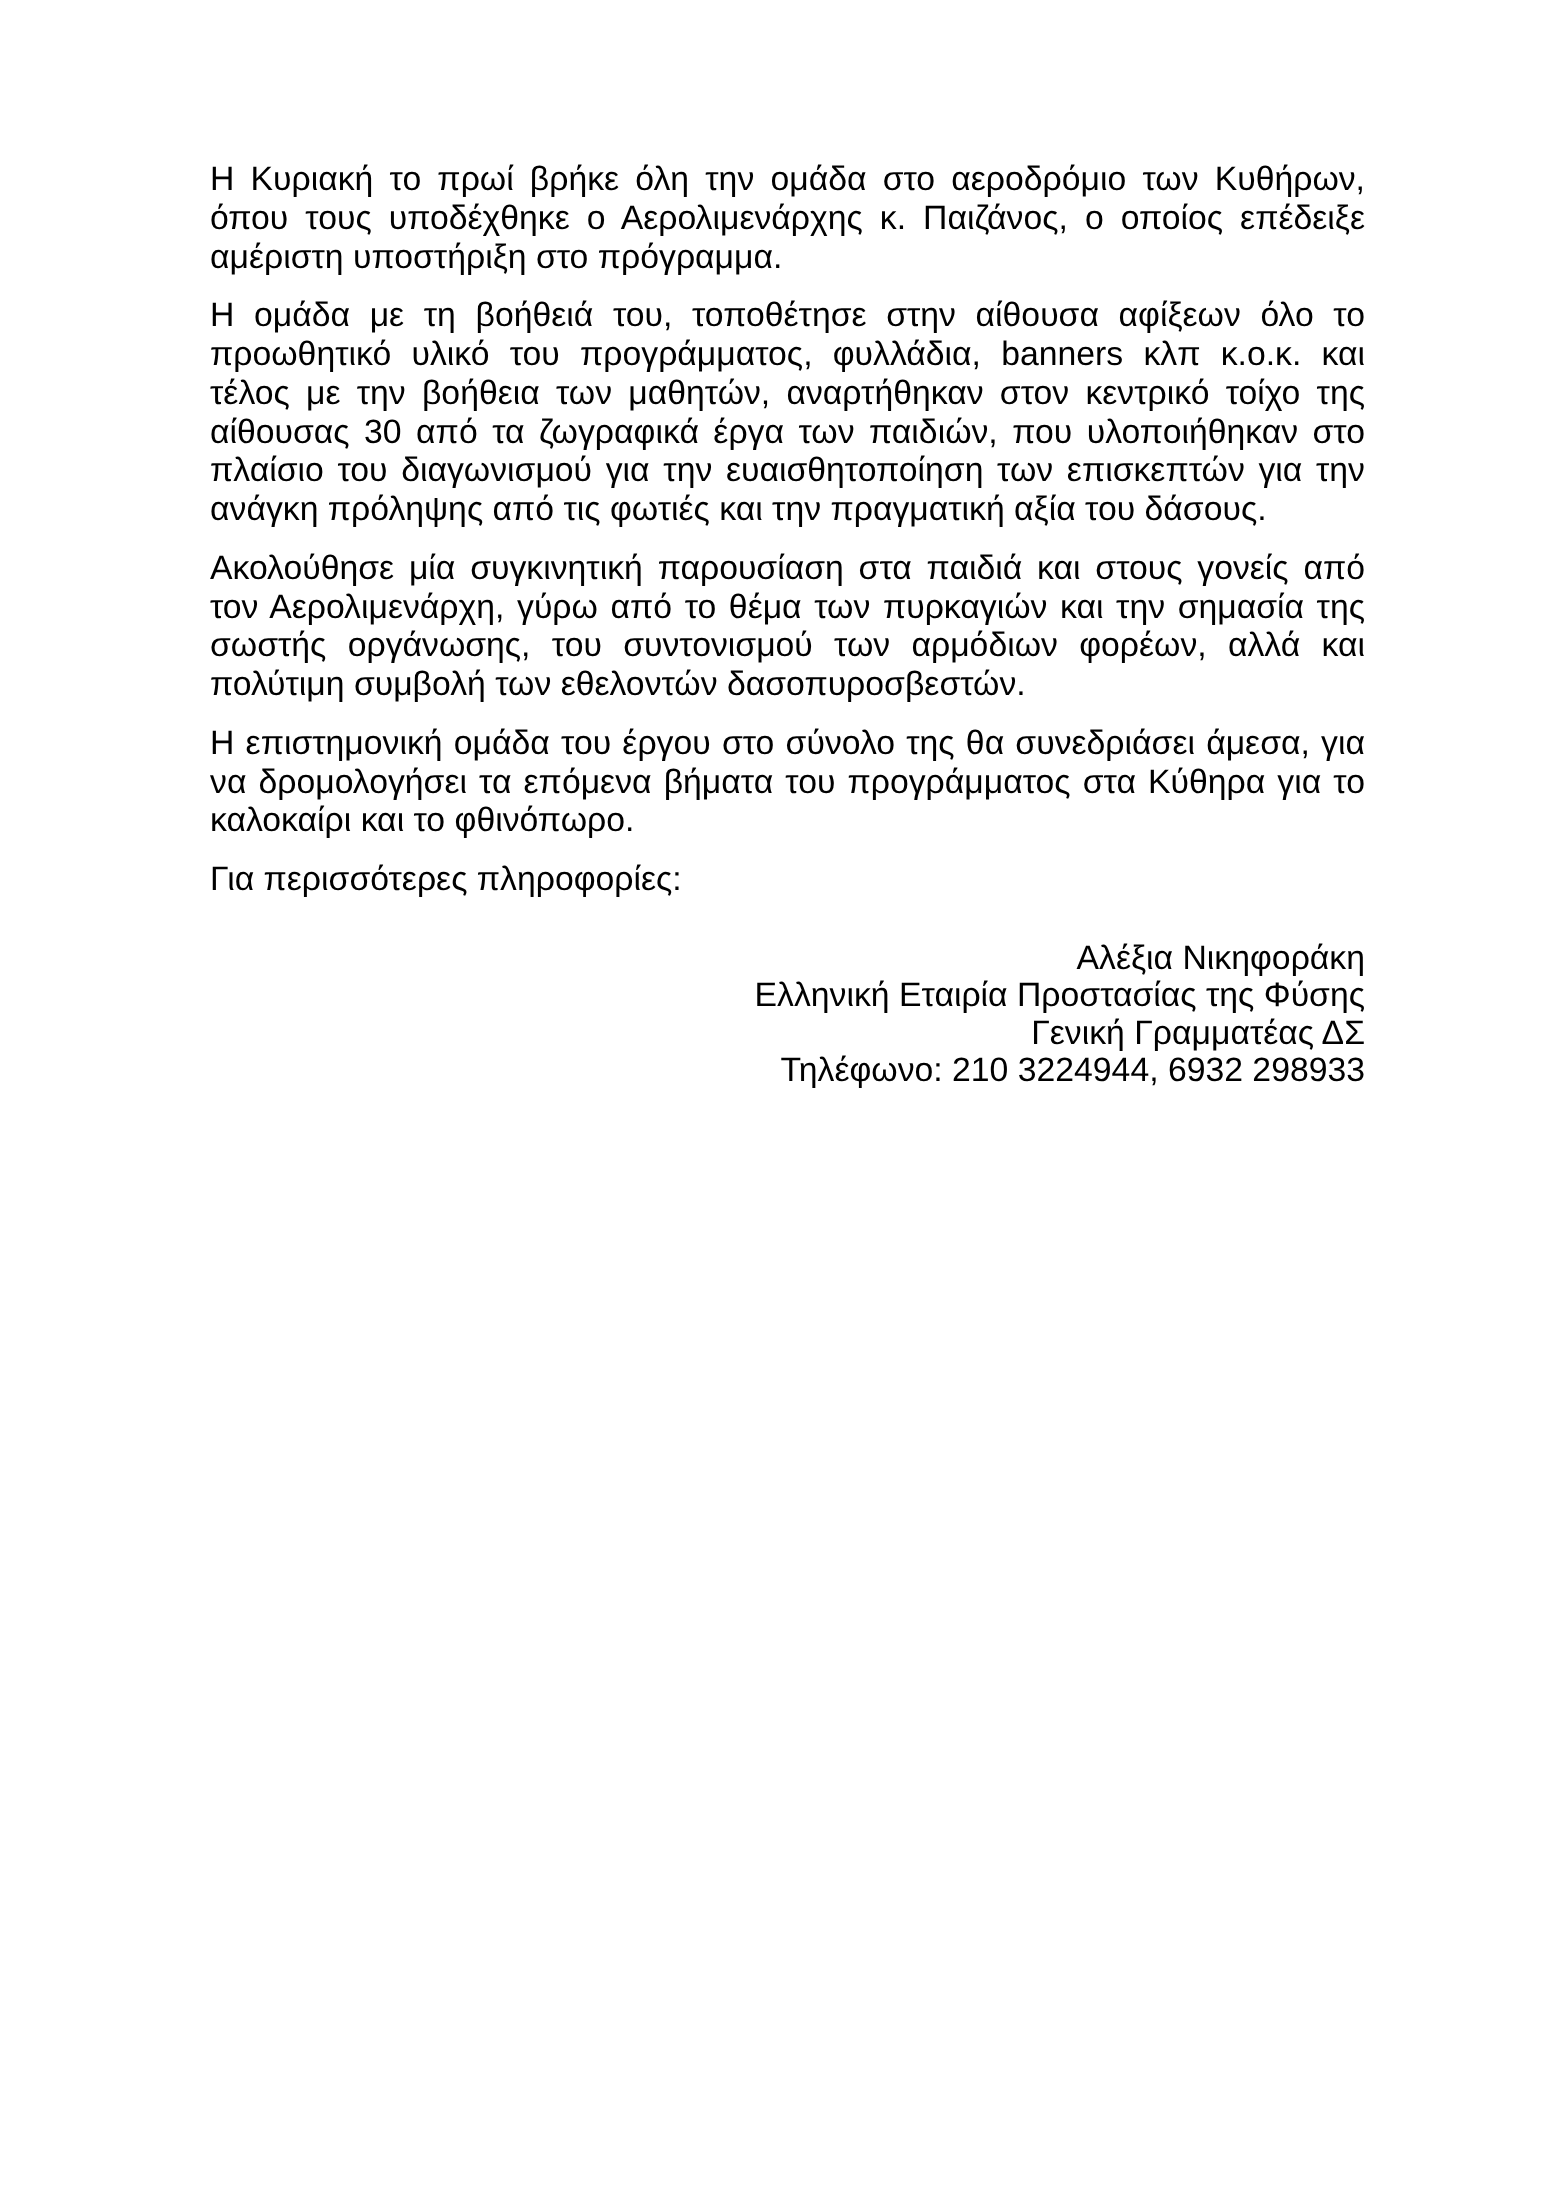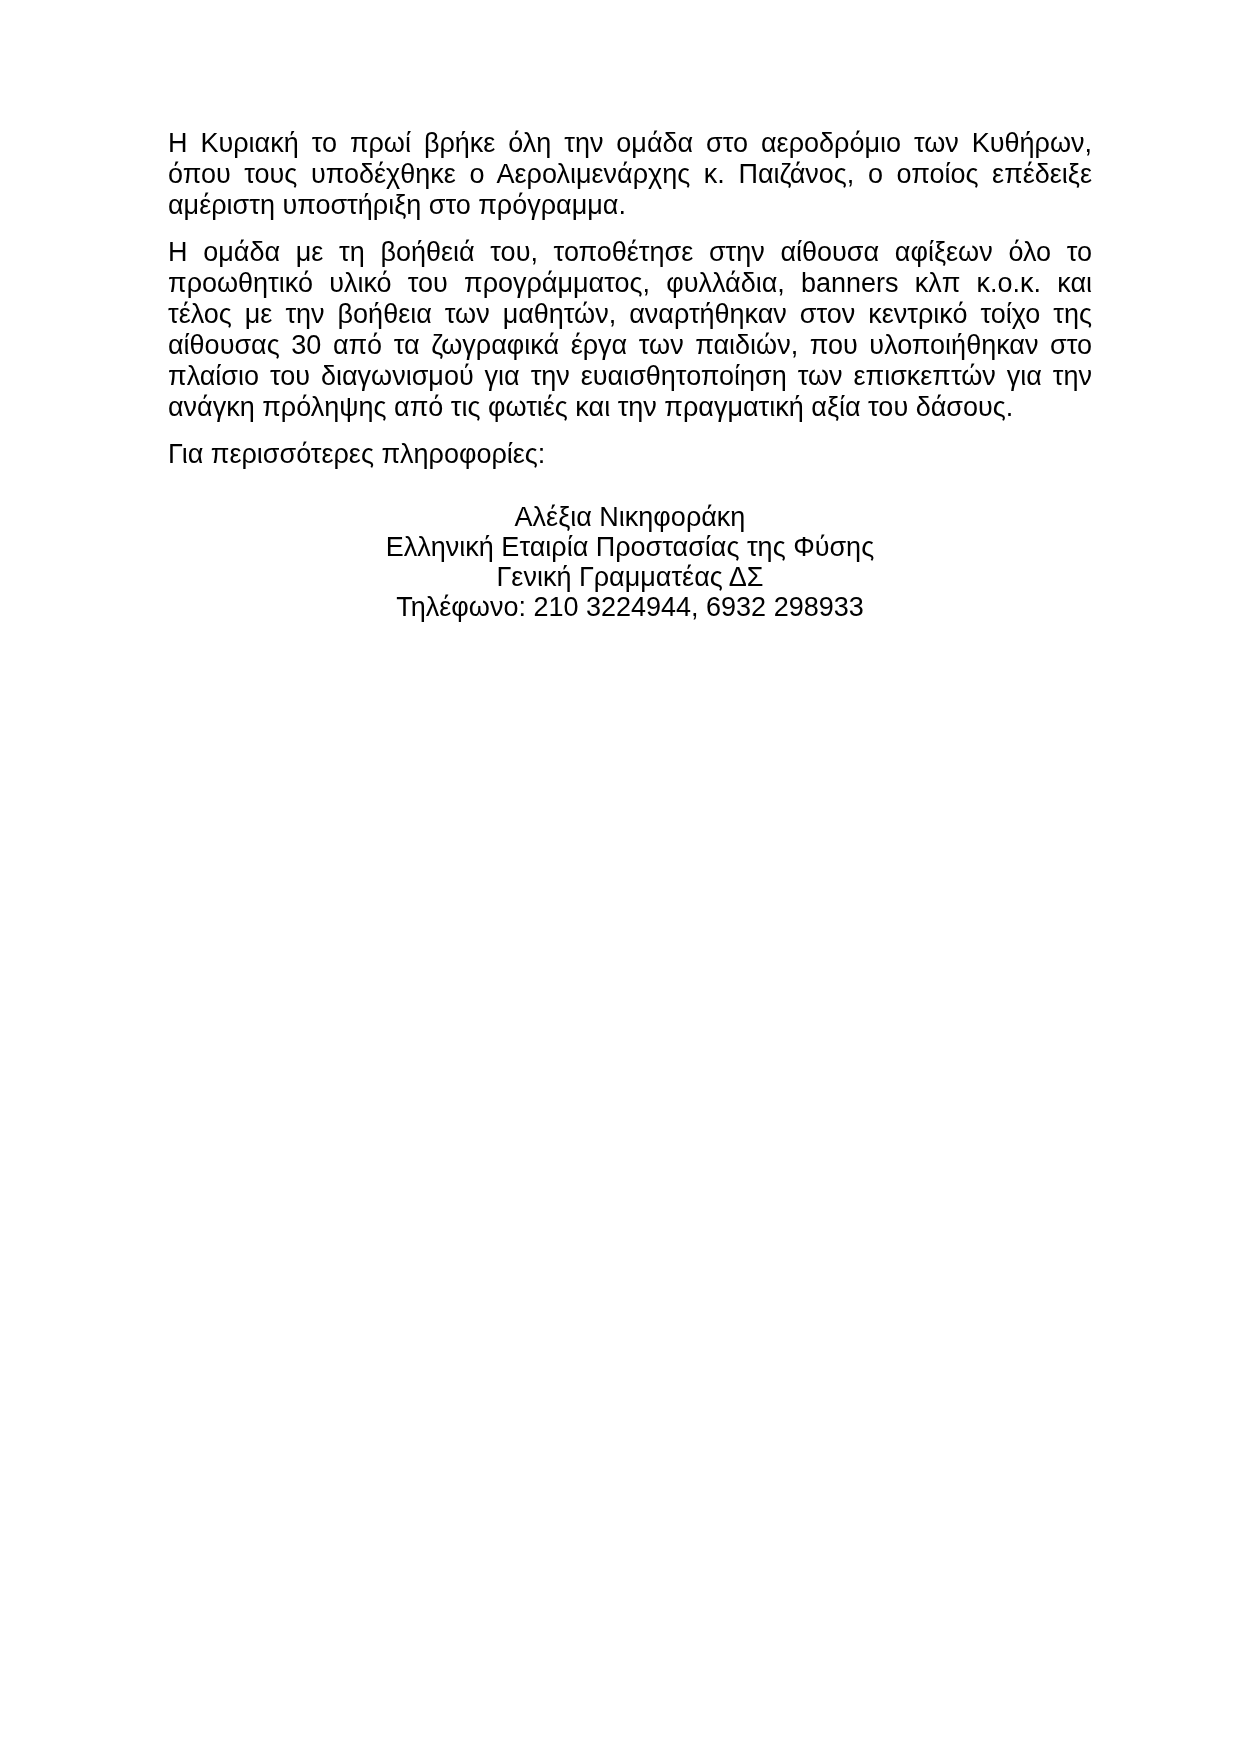--- a/index.html
+++ b/index.html
@@ -33,32 +33,34 @@
   .info-heading {
     margin-bottom: 0;
     text-align: left;
   }
   .contact-block {
     margin-top: 32px;
   }
   .contact-line {
     font-size: 27px;
     line-height: 30px;
-    text-align: center;
+    text-align: right;
     color: #000000;
   }
 </style>
 </head>
 <body>
 
 <div class="page">
   <div class="content">
 
     <p class="para">Η Κυριακή το πρωί βρήκε όλη την ομάδα στο αεροδρόμιο των Κυθήρων, όπου τους υποδέχθηκε ο Αερολιμενάρχης κ. Παιζάνος, ο οποίος επέδειξε αμέριστη υποστήριξη στο πρόγραμμα.</p>
     <p class="para">Η ομάδα με τη βοήθειά του, τοποθέτησε στην αίθουσα αφίξεων όλο το προωθητικό υλικό του προγράμματος, φυλλάδια, banners κλπ κ.ο.κ. και τέλος με την βοήθεια των μαθητών, αναρτήθηκαν στον κεντρικό τοίχο της αίθουσας 30 από τα ζωγραφικά έργα των παιδιών, που υλοποιήθηκαν στο πλαίσιο του διαγωνισμού για την ευαισθητοποίηση των επισκεπτών για την ανάγκη πρόληψης από τις φωτιές και την πραγματική αξία του δάσους.</p>
+    <p class="para">Ακολούθησε μία συγκινητική παρουσίαση στα παιδιά και στους γονείς από τον Αερολιμενάρχη, γύρω από το θέμα των πυρκαγιών και την σημασία της σωστής οργάνωσης, του συντονισμού των αρμόδιων φορέων, αλλά και πολύτιμη συμβολή των εθελοντών δασοπυροσβεστών.</p>
+    <p class="para">Η επιστημονική ομάδα του έργου στο σύνολο της θα συνεδριάσει άμεσα, για να δρομολογήσει τα επόμενα βήματα του προγράμματος στα Κύθηρα για το καλοκαίρι και το φθινόπωρο.</p>
 
     <p class="para info-heading">Για περισσότερες πληροφορίες:</p>
 
     <div class="contact-block">
       <div class="contact-line">Αλέξια Νικηφοράκη</div>
       <div class="contact-line">Ελληνική Εταιρία Προστασίας της Φύσης</div>
       <div class="contact-line">Γενική Γραμματέας ΔΣ</div>
       <div class="contact-line">Τηλέφωνο: 210 3224944, 6932 298933</div>
     </div>
 

